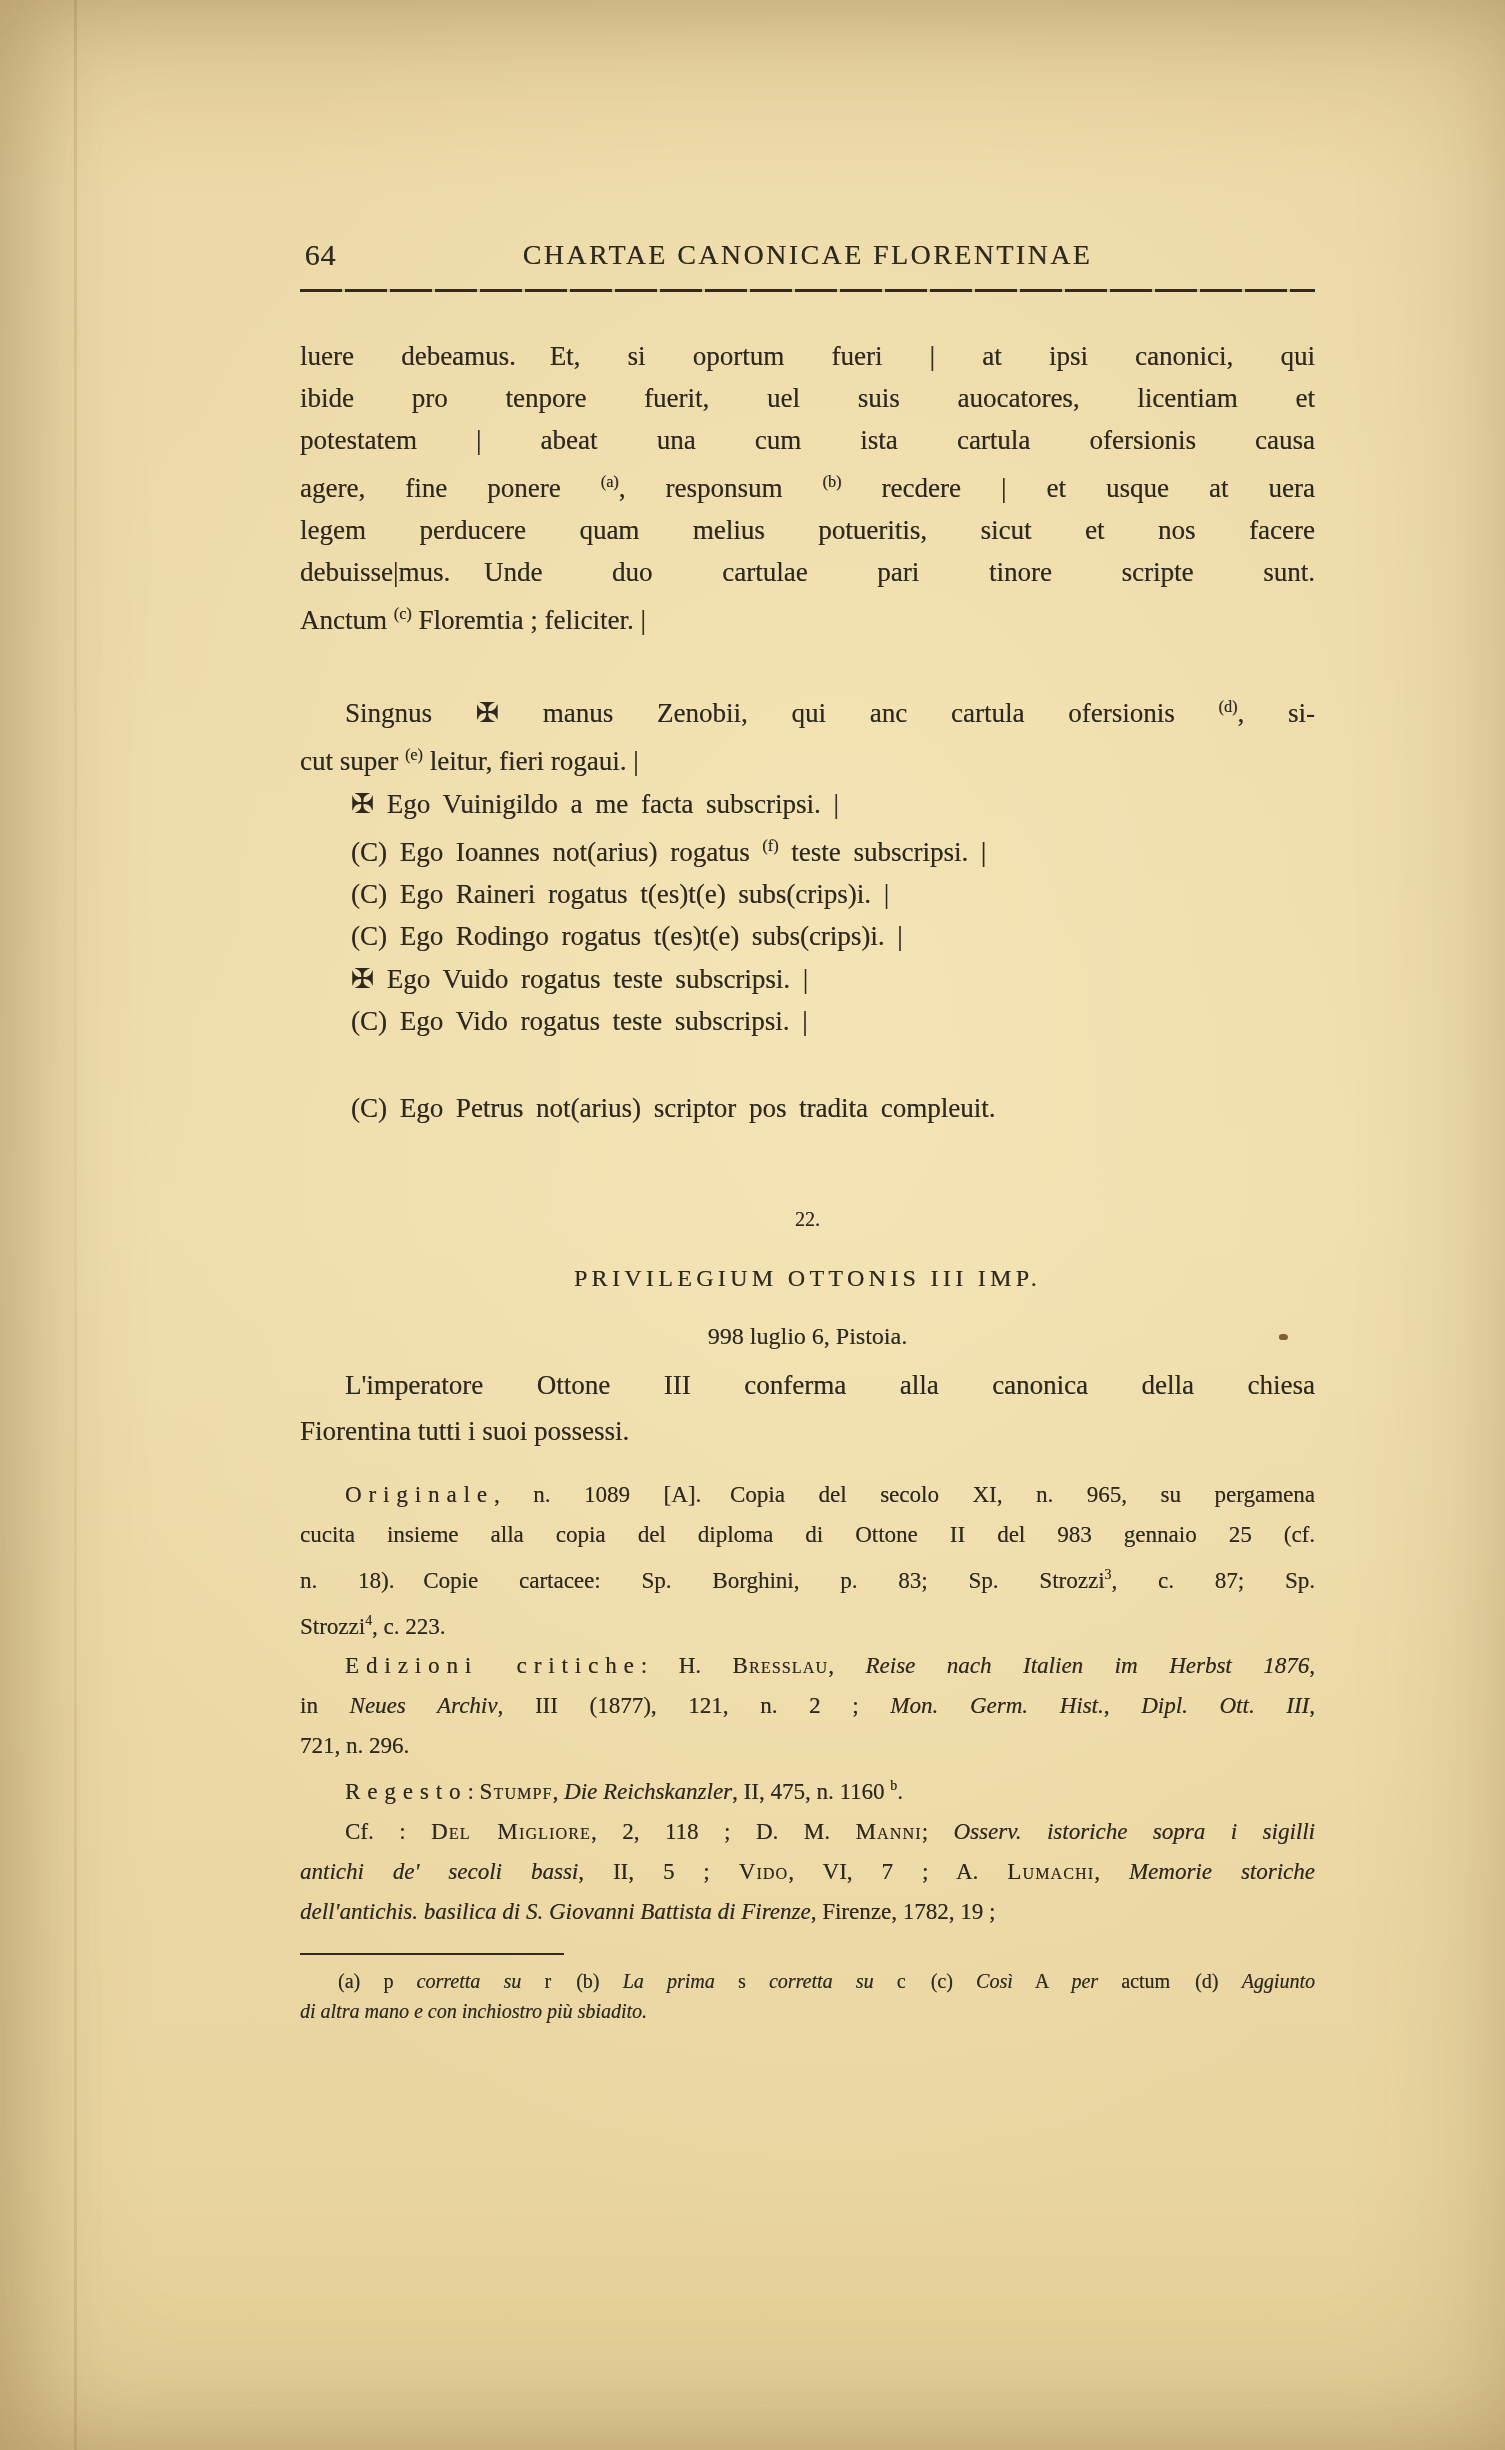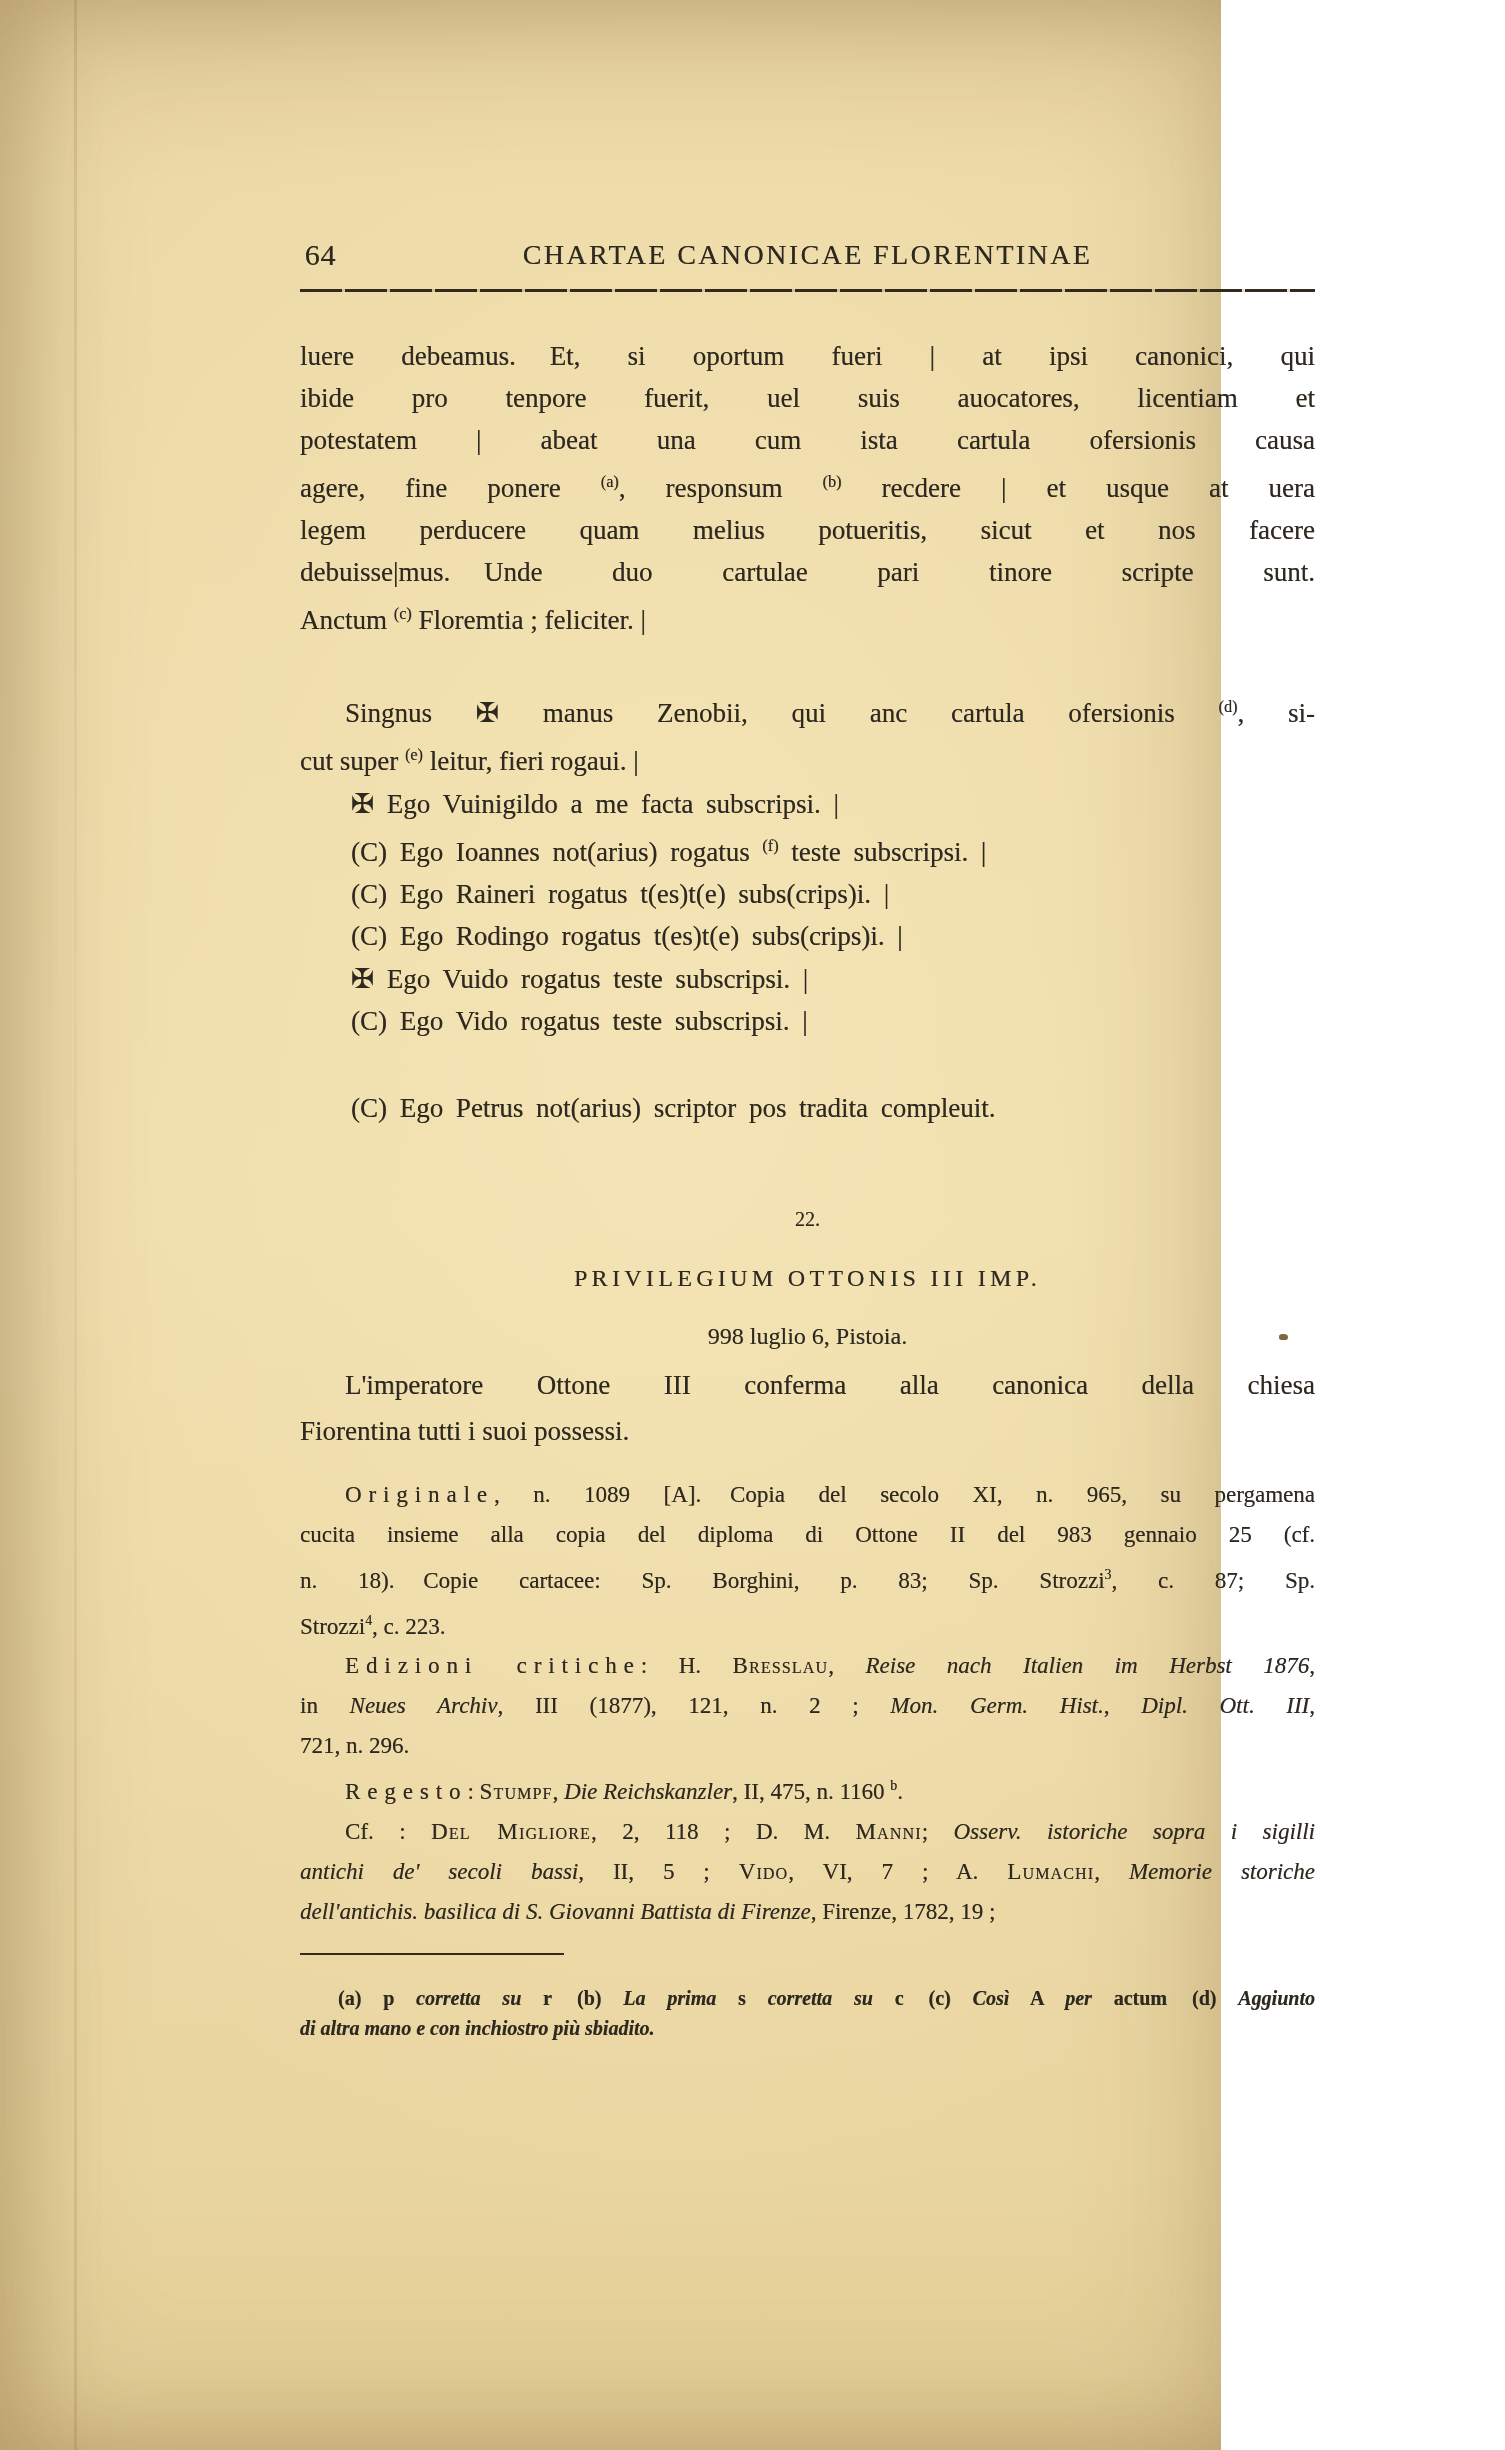--- a/index.html
+++ b/index.html
@@ -1,20 +1,20 @@
 <!DOCTYPE html>
 <html style="font-size:13px"><head>
 <meta charset="utf-8">
 <style>
   html,body { margin:0; padding:0; }
   body { width:1505px; height:2450px; overflow:hidden; }
 
   .page {
     position:relative;
-    width:1221px; height:2450px;
+    width:1505px; height:2450px;
     background:
       radial-gradient(ellipse 1121px 1761px at 55% 42%, rgba(250,235,190,.55), rgba(0,0,0,0) 70%),
       linear-gradient(180deg, #e4cf9b 0%, #ecd9a7 8%, #eedcab 50%, #e9d5a0 88%, #e2cc95 100%);
     box-shadow: inset 0 0 144px rgba(110,82,38,.28), inset 32px 0 72px rgba(110,82,38,.18);
     font-family:"Liberation Serif","DejaVu Serif",serif;
     color:#2d2820;
   }
   
   .page::before {
     content:""; position:absolute; left:74px; top:0; width:3.2px; height:100%;
@@ -67,21 +67,21 @@
                text-shadow:0.3px 0.3px 0.5px rgba(40,30,18,.5); }
   .doc-date  { margin-top:29px; text-align:center; font-size:24px; line-height:29px;
                text-shadow:0.3px 0.3px 0.4px rgba(40,30,18,.45); }
 
   .summary { margin-top:11.2px; font-size:27px; line-height:46px; }
 
   .apparatus { font-size:23px; line-height:40px; }
   .apparatus.first { margin-top:21px; }
 
   .fn-rule { margin-top:21px; width:264px; height:2.4px; background:#33291c; }
-  .footnotes { margin-top:28px; font-size:20px; line-height:30px;font-weight:bold; }
+  .footnotes { margin-top:11px; font-size:20px; line-height:30px; }
   .footnotes .line.in { text-indent:38px; }
 
   .ink-speck { position:absolute; left:1279px; top:1334px; width:8.8px; height:6.4px;
                background:#6a4a20; border-radius:50% 60% 55% 50%; opacity:.85; }
 </style>
 </head>
 <body>
 
 <div class="page">
   <div class="content">

